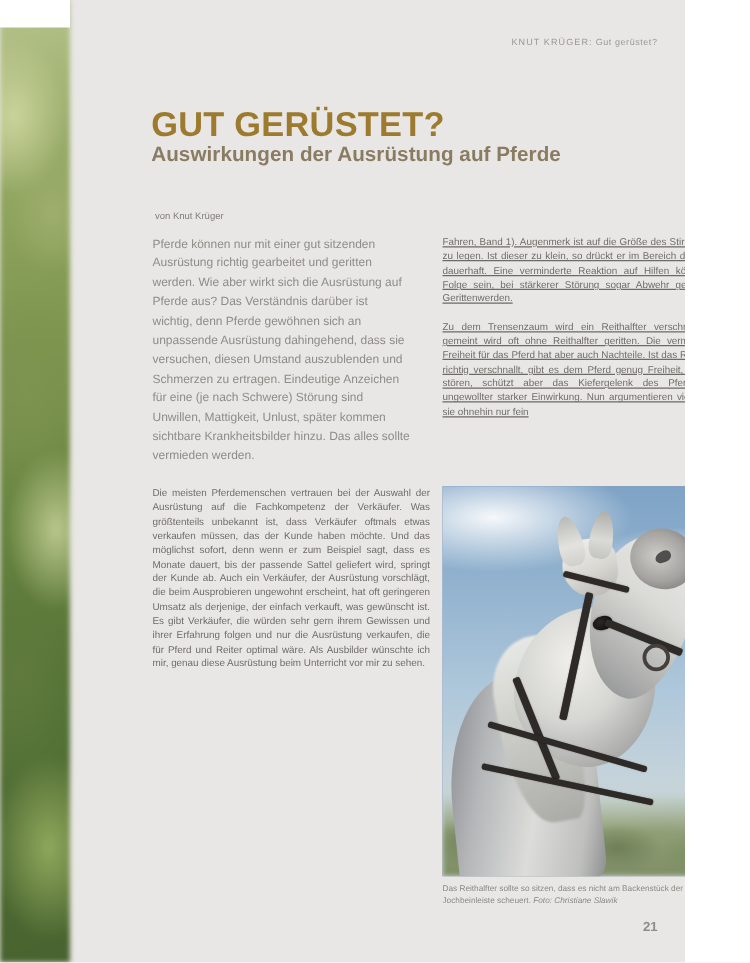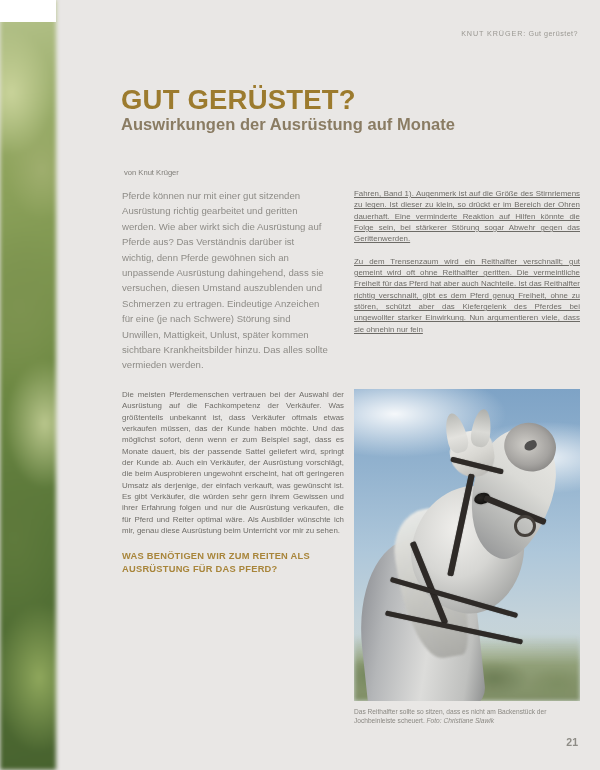--- a/index.html
+++ b/index.html
@@ -9,21 +9,21 @@
   }
   body {
     width: 600px;
     height: 770px;
     font-family: "Liberation Sans", sans-serif;
     overflow: hidden;
   }
 
   #page {
     position: relative;
-    width: 600px;
+    width: 548px;
     height: 770px;
     background: #e9e7e5;
     overflow: hidden;
   }
 
   
   #left-strip {
     position: absolute;
     left: 0; top: 0;
     width: 56px; height: 770px;
@@ -275,27 +275,26 @@
 
   <div id="left-strip"></div>
   <div id="left-strip-top-fade"></div>
 
   <div id="running-header">
     <span class="rh-name">KNUT KRÜGER:</span>
     <span>Gut gerüstet?</span>
   </div>
 
   <h1 id="title">GUT GERÜSTET?</h1>
-  <h2 id="subtitle">Auswirkungen der Ausrüstung auf Monate</h2>
+  <h2 id="subtitle">Auswirkungen der Ausrüstung auf Pferde</h2>
   <div id="byline">von Knut Krüger</div>
 
   <div id="col-left" class="col">
     <p class="lede">Pferde können nur mit einer gut sitzenden Ausrüstung richtig gearbeitet und geritten werden. Wie aber wirkt sich die Ausrüstung auf Pferde aus? Das Verständnis darüber ist wichtig, denn Pferde gewöhnen sich an unpassende Ausrüstung dahingehend, dass sie versuchen, diesen Umstand auszublenden und Schmerzen zu ertragen. Eindeutige Anzeichen für eine (je nach Schwere) Störung sind Unwillen, Mattigkeit, Unlust, später kommen sichtbare Krankheitsbilder hinzu. Das alles sollte vermieden werden.</p>
     <p class="body-par">Die meisten Pferdemenschen vertrauen bei der Auswahl der Ausrüstung auf die Fachkompetenz der Verkäufer. Was größtenteils unbekannt ist, dass Verkäufer oftmals etwas verkaufen müssen, das der Kunde haben möchte. Und das möglichst sofort, denn wenn er zum Beispiel sagt, dass es Monate dauert, bis der passende Sattel geliefert wird, springt der Kunde ab. Auch ein Verkäufer, der Ausrüstung vorschlägt, die beim Ausprobieren ungewohnt erscheint, hat oft geringeren Umsatz als derjenige, der einfach verkauft, was gewünscht ist. Es gibt Verkäufer, die würden sehr gern ihrem Gewissen und ihrer Erfahrung folgen und nur die Ausrüstung verkaufen, die für Pferd und Reiter optimal wäre. Als Ausbilder wünschte ich mir, genau diese Ausrüstung beim Unterricht vor mir zu sehen.</p>
-    <h3 class="section-head">WAS BENÖTIGEN WIR ZUM REITEN ALS AUSRÜSTUNG FÜR DAS PFERD?</h3>
   </div>
 
   <div id="col-right" class="col">
     <p class="body-par">Fahren, Band 1). Augenmerk ist auf die Größe des Stirnriemens zu legen. Ist dieser zu klein, so drückt er im Bereich der Ohren dauerhaft. Eine verminderte Reaktion auf Hilfen könnte die Folge sein, bei stärkerer Störung sogar Abwehr gegen das Gerittenwerden.</p>
     <p class="body-par">Zu dem Trensenzaum wird ein Reithalfter verschnallt; gut gemeint wird oft ohne Reithalfter geritten. Die vermeintliche Freiheit für das Pferd hat aber auch Nachteile. Ist das Reithalfter richtig verschnallt, gibt es dem Pferd genug Freiheit, ohne zu stören, schützt aber das Kiefergelenk des Pferdes bei ungewollter starker Einwirkung. Nun argumentieren viele, dass sie ohnehin nur fein</p>
   </div>
 
   <div id="photo-wrap">
     <div id="photo">
       <div id="sky"></div>

